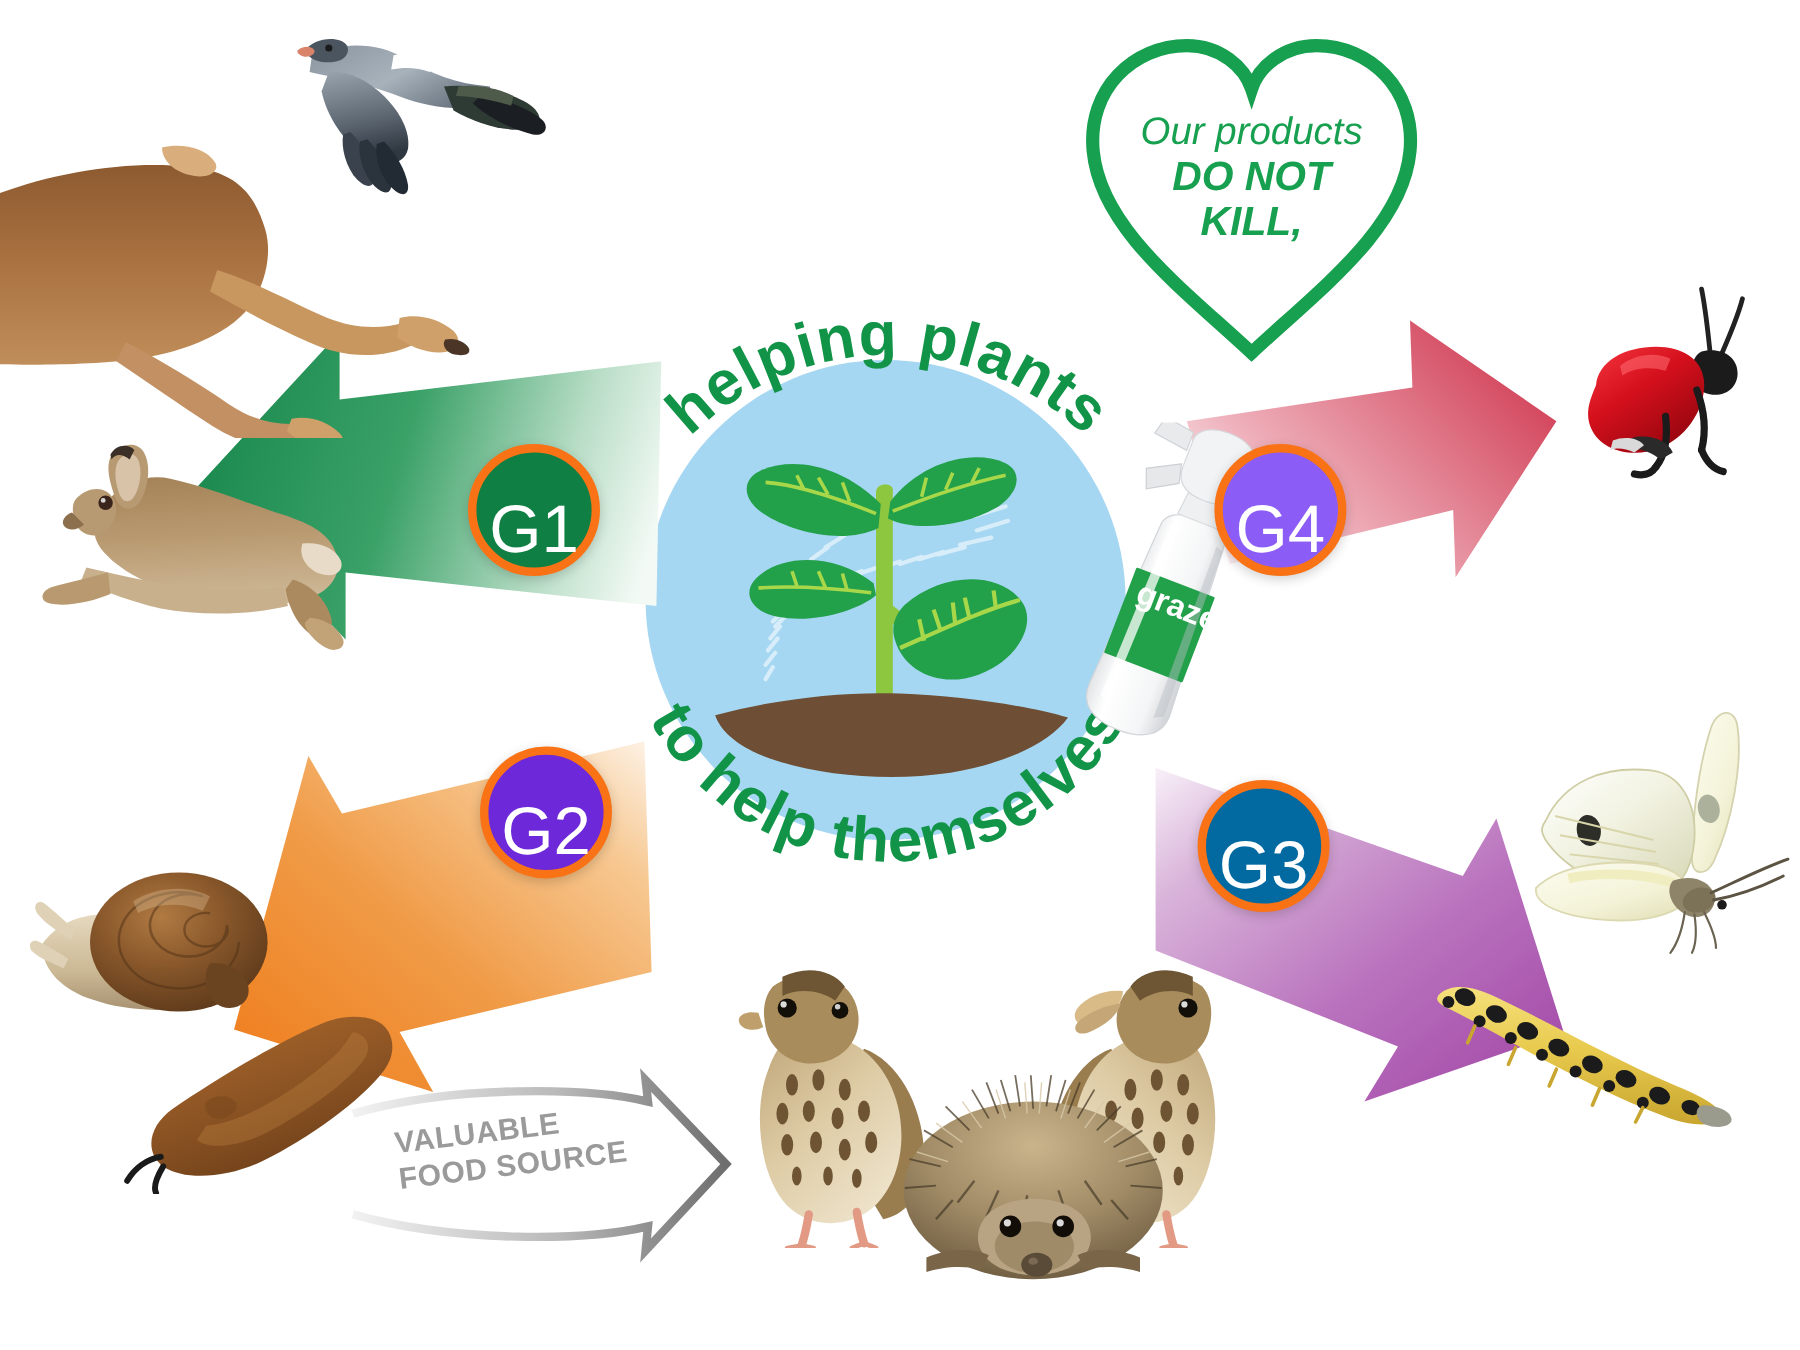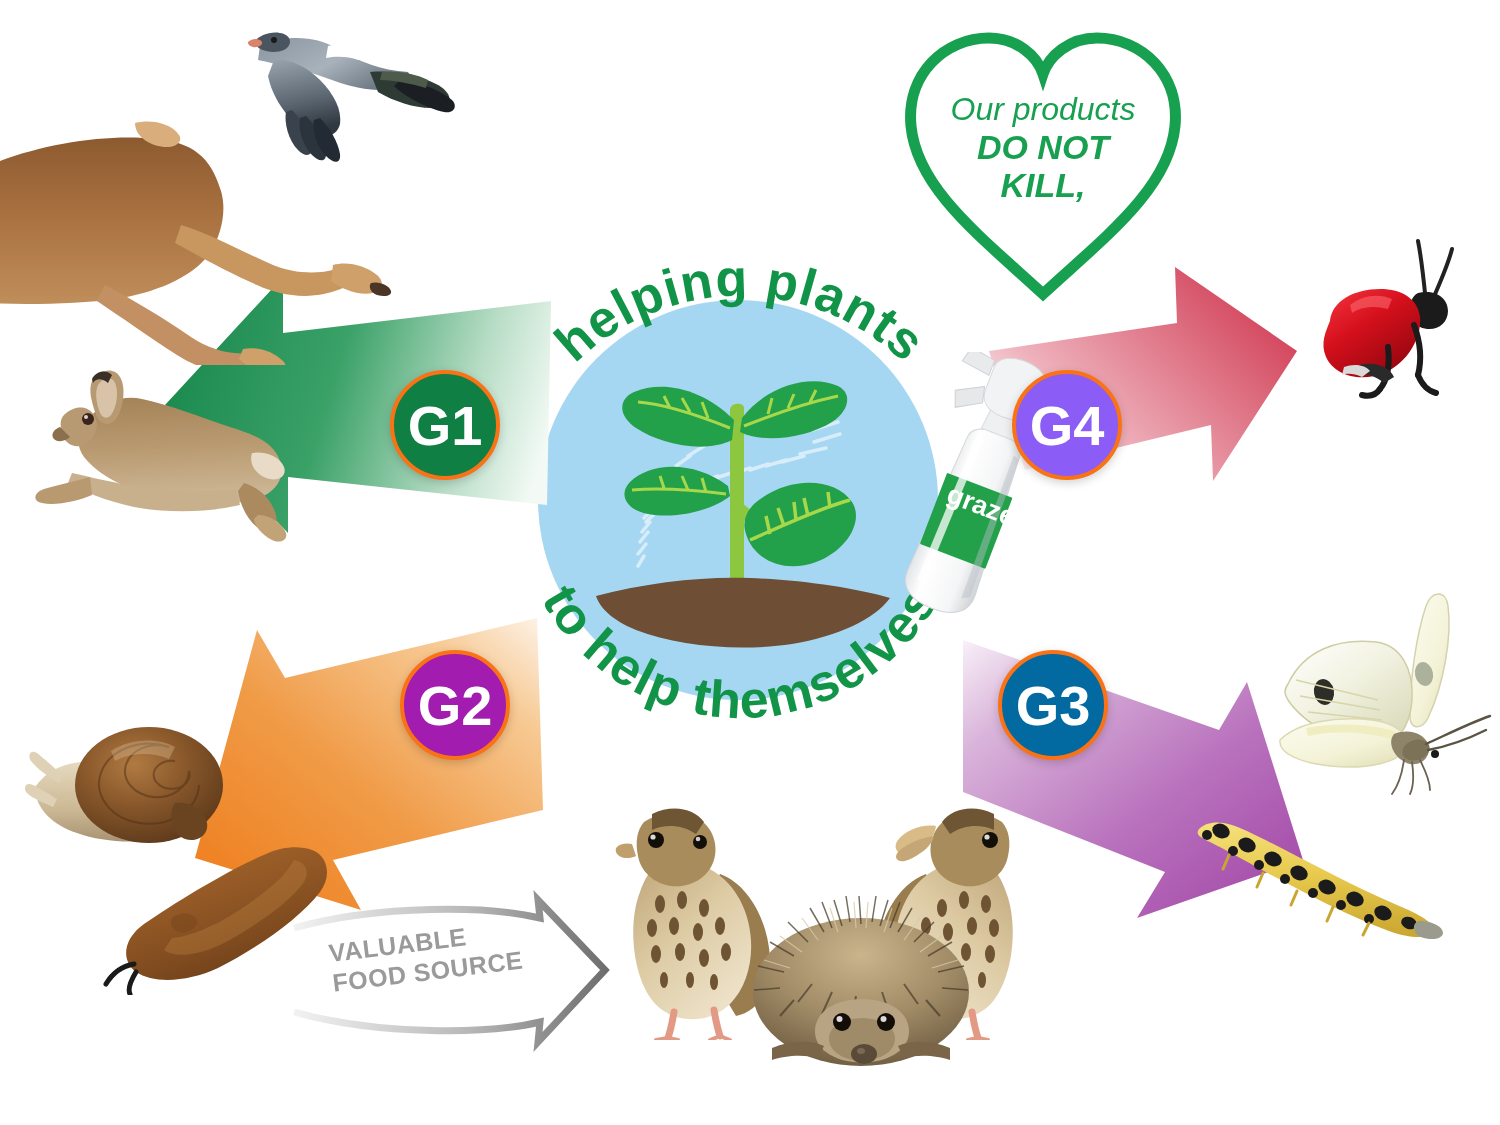--- a/index.html
+++ b/index.html
@@ -19,23 +19,23 @@
     position:absolute; left:0; top:0; width:400px; height:400px;
     border-radius:50%; background:#a6d7f2; overflow:hidden;
   }
   .arc-text { position:absolute; left:470px; top:230px; width:540px; height:540px;
               pointer-events:none; }
   .arc-text text { font-family:"Liberation Sans", sans-serif; font-weight:bold;
                    fill:#129448; font-size:52px; letter-spacing:1px; }
 
   
   .gbadge {
-    border-radius:50%; display:flex; align-items:center; justify-content:center;
-    color:#fff; font-weight:bold; font-family:"Liberation Sans", sans-serif;
-    border:4px solid #f97316;
+    border-radius:50%; display:flex; align-items:flex-end; justify-content:center;
+    color:#fff; font-weight:normal; font-family:"Liberation Sans", sans-serif;
+    border:7px solid #f97316;
     box-shadow:0 3px 10px rgba(0,0,0,0.18);
     z-index:40;
   }
 
   
   #heart-badge { left:893px; top:22px; width:300px; height:290px; z-index:45; }
   #heart-text {
     position:absolute; left:0; top:70px; width:300px;
     text-align:center; color:#17a04f; line-height:1.12;
     font-family:"Liberation Sans", sans-serif;
@@ -101,21 +101,21 @@
     <defs>
       <linearGradient id="g2grad" x1="100%" y1="0%" x2="8%" y2="92%">
         <stop offset="0%" stop-color="#fdf3e8"></stop>
         <stop offset="22%" stop-color="#f7c993"></stop>
         <stop offset="60%" stop-color="#f09b47"></stop>
         <stop offset="100%" stop-color="#ef8122"></stop>
       </linearGradient>
     </defs>
     <polygon fill="url(#g2grad)" points="352,8 100,68 72,20 10,248 176,300 148,250 358,200"></polygon>
   </svg>
-  <div class="gbadge abs" style="left:400px; top:650px; width:110px; height:110px; font-size:56px; background:#a21caf;">
+  <div class="gbadge abs" style="left:400px; top:622px; width:110px; height:110px; font-size:56px; background:#6d28d9;">
     <span>G2</span>
   </div>
 
   <svg class="abs" style="left:955px; top:620px; width:360px; height:300px; z-index:10;" viewBox="0 0 360 300">
     <defs>
       <linearGradient id="g3grad" x1="0%" y1="0%" x2="92%" y2="95%">
         <stop offset="0%" stop-color="#f8f0f8"></stop>
         <stop offset="22%" stop-color="#d9b4da"></stop>
         <stop offset="62%" stop-color="#b972bd"></stop>
         <stop offset="100%" stop-color="#a44ba9"></stop>

